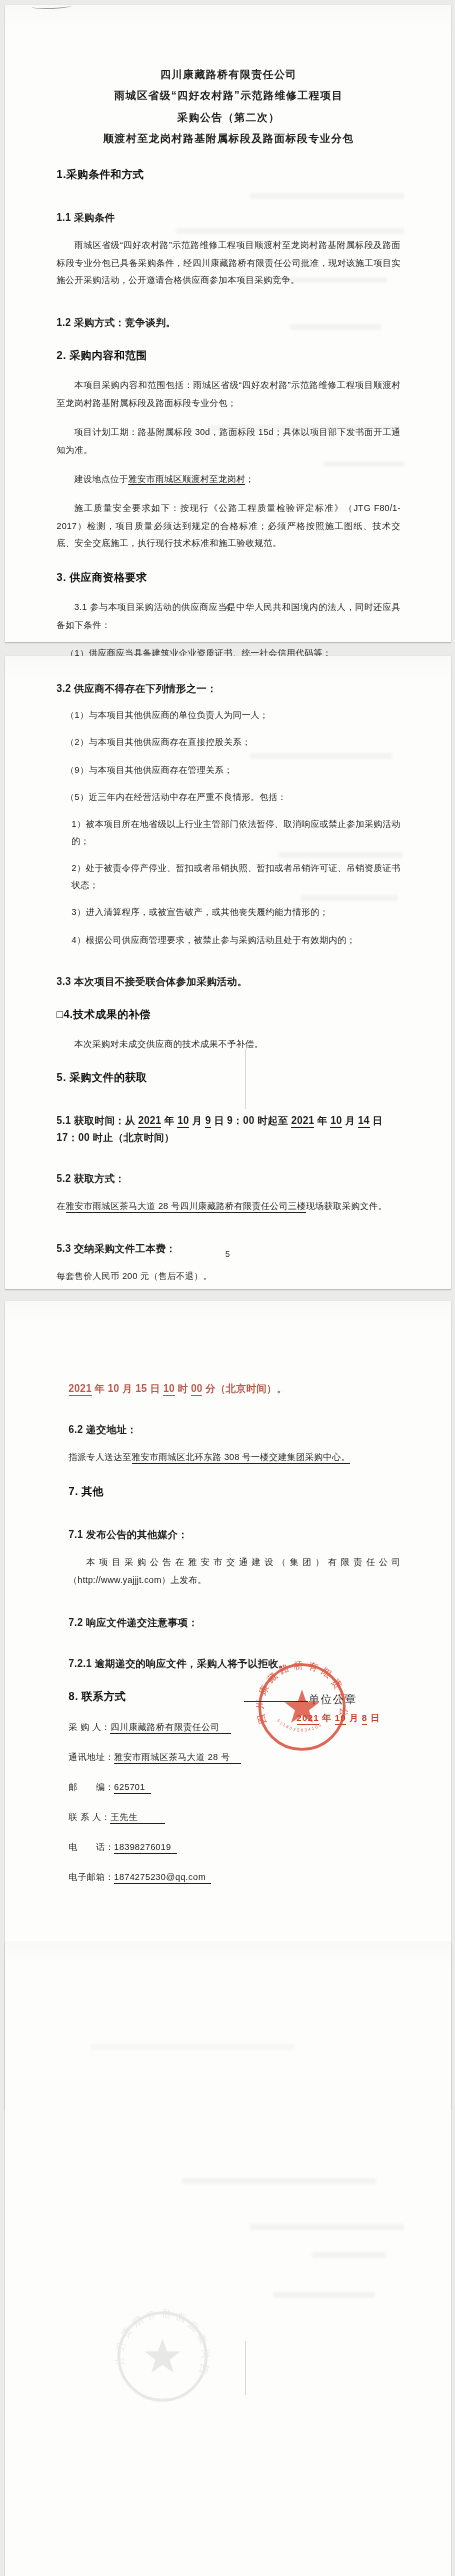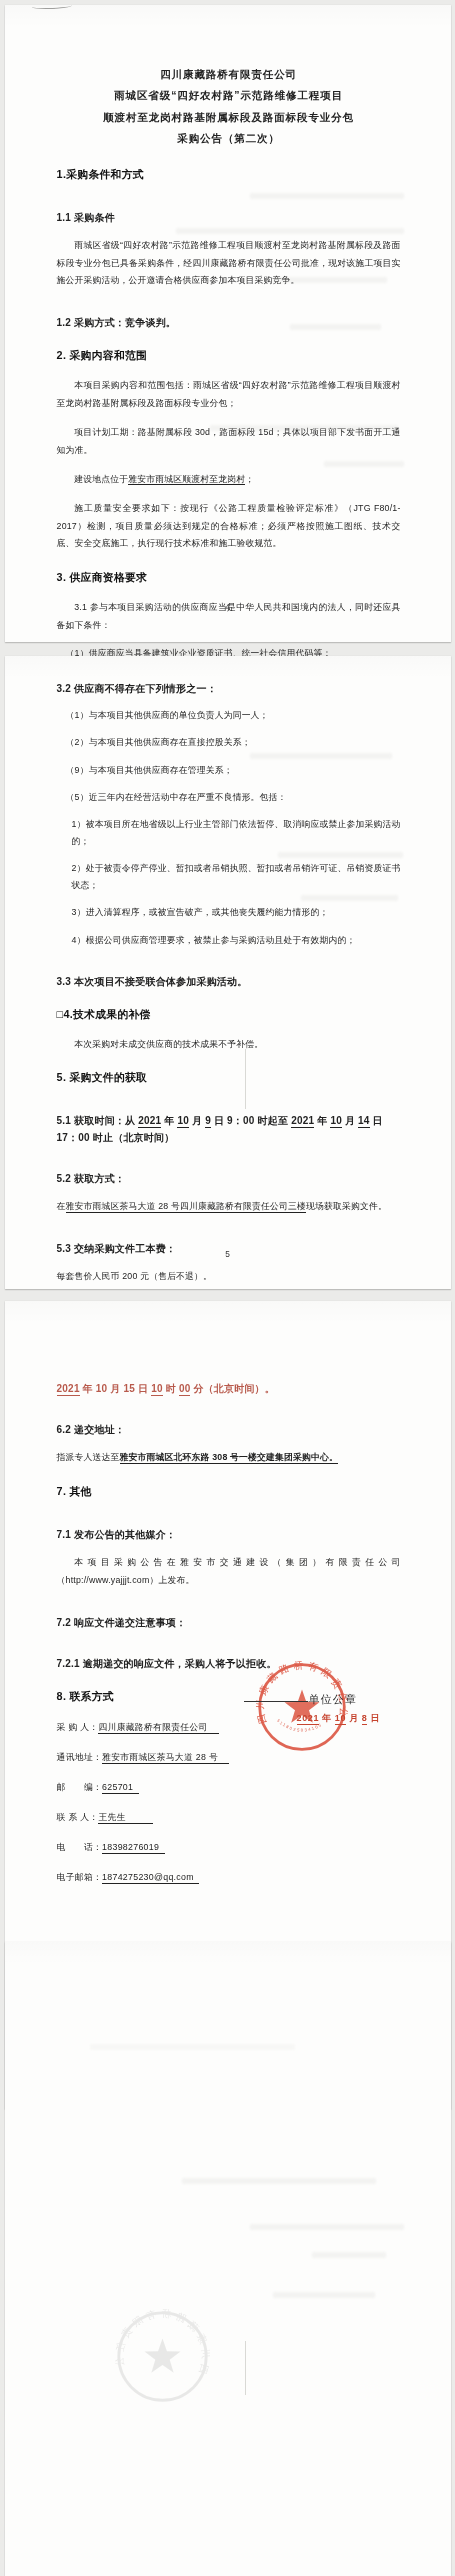--- a/index.html
+++ b/index.html
@@ -30,21 +30,21 @@
   .b-h{font-weight:700;font-size:10.8px;line-height:20.5px;margin-top:14.2px;color:#121212;letter-spacing:0.3px;}
   .b-sub{margin-top:24px;font-size:10px;line-height:17px;letter-spacing:0.2px;font-weight:bold;}
   .b-p{margin-top:11.4px;font-size:8.8px;line-height:17.7px;text-align:justify;letter-spacing:0.2px;}
   .b-list{margin-top:10.2px;font-size:8.8px;line-height:17px;padding-left:9px;letter-spacing:0.2px;}
   .b-list2{margin-top:10.2px;font-size:8.8px;line-height:17px;padding-left:15px;letter-spacing:0.2px;}
   .b-field{margin-top:13px;font-size:8.8px;line-height:17px;letter-spacing:0.3px;}
   .b-pagenum{position:absolute;bottom:30px;left:0;right:0;text-align:center;font-size:8.3px;color:#333;}
   .indent{text-indent:17.7px;}
   .red{color:var(--deadline-red);}
   .u{border-bottom:0.7px solid currentColor;padding-bottom:0.6px;white-space:pre-wrap;}
-  .bold{font-weight:700;}
+  .bold{font-weight:400;}
   
   .torn-mark{
     position:absolute;left:27px;top:-1.7px;width:40px;height:5.7px;
     border-bottom:1.1px solid #6f6f6c;border-radius:0 0 60% 40%;
     opacity:.65;transform:rotate(-1deg);
   }
   
   .ghostbar{position:absolute;background:#b9b9b4;opacity:.14;filter:blur(1.1px);height:6.3px;border-radius:1.1px;}
   .crease{position:absolute;width:0.9px;background:#cfcfcb;opacity:.8;}
   
@@ -64,22 +64,22 @@
   <div class="torn-mark"></div>
   <div class="ghostbar" style="left:245px;top:188px;width:154px;"></div>
   <div class="ghostbar" style="left:171px;top:223px;width:228px;"></div>
   <div class="ghostbar" style="left:268px;top:272px;width:114px;"></div>
   <div class="ghostbar" style="left:285px;top:319px;width:91px;"></div>
   <div class="ghostbar" style="left:205px;top:420px;width:188px;"></div>
   <div class="ghostbar" style="left:319px;top:456px;width:80px;"></div>
   <div class="content">
       <div class="blk b-title"><span>四川康藏路桥有限责任公司</span></div>
       <div class="blk b-title"><span>雨城区省级“四好农村路”示范路维修工程项目</span></div>
+      <div class="blk b-title"><span>采购公告（第二次）</span></div>
       <div class="blk b-title"><span>顺渡村至龙岗村路基附属标段及路面标段专业分包</span></div>
-      <div class="blk b-title"><span>采购公告（第二次）</span></div>
       <div class="blk b-h"><span>1.采购条件和方式</span></div>
       <div class="blk b-sub"><span>1.1 采购条件</span></div>
       <div class="blk b-p indent"><span>雨城区省级“四好农村路”示范路维修工程项目顺渡村至龙岗村路基附属标段及路面标段专业分包已具备采购条件，经四川康藏路桥有限责任公司批准，现对该施工项目实施公开采购活动，公开邀请合格供应商参加本项目采购竞争。</span></div>
       <div class="blk b-sub"><span>1.2 采购方式：竞争谈判。</span></div>
       <div class="blk b-h"><span>2. 采购内容和范围</span></div>
       <div class="blk b-p indent"><span>本项目采购内容和范围包括：雨城区省级“四好农村路”示范路维修工程项目顺渡村至龙岗村路基附属标段及路面标段专业分包；</span></div>
       <div class="blk b-p indent"><span>项目计划工期：路基附属标段 30d，路面标段 15d；具体以项目部下发书面开工通知为准。</span></div>
       <div class="blk b-p indent"><span>建设地点位于</span><span class="u">雅安市雨城区顺渡村至龙岗村</span><span>；</span></div>
       <div class="blk b-p indent"><span>施工质量安全要求如下：按现行《公路工程质量检验评定标准》（JTG F80/1-2017）检测，项目质量必须达到规定的合格标准；必须严格按照施工图纸、技术交底、安全交底施工，执行现行技术标准和施工验收规范。</span></div>
       <div class="blk b-h"><span>3.  供应商资格要求</span></div>
@@ -120,21 +120,21 @@
       <div class="blk b-sub"><span>5.4 联系人</span></div>
       <div class="blk b-p indent"><span>供应商在现场获取取采购文件时务必填写本次采购业务的联系人，在采购过程中的相关信息将以短信形式发送到该联系人手机上。</span></div>
       <div class="blk b-sub"><span>5.5 联系电话</span></div>
       <div class="blk b-p indent"><span>供应商获取采购文件失败或遇到其他问题请与联系电话 </span><span class="u">18398276019</span><span> 咨询。</span></div>
       <div class="blk b-h"><span>6. 响应文件的递交</span></div>
       <div class="blk b-sub"><span>6.1 递交响应文件截止时间：</span></div>
       <div class="blk b-pagenum"><span>5</span></div>
     </div>
 </div>
 
-<div class="page" id="page-3" style="top:1301px;height:808px;">
+<div class="page" id="page-3" style="top:1301px;height:808px;padding-left:12px;">
   <div class="content">
       <div class="blk b-sub red"><span class="u">2021</span><span> 年 10 月 15 日 </span><span class="u">10</span><span> 时 </span><span class="u">00</span><span> 分（北京时间）。</span></div>
       <div class="blk b-sub"><span>6.2 递交地址：</span></div>
       <div class="blk b-p"><span>指派专人送达至</span><span class="u bold">雅安市雨城区北环东路 308 号一楼交建集团采购中心。</span></div>
       <div class="blk b-h"><span>7. 其他</span></div>
       <div class="blk b-sub"><span>7.1 发布公告的其他媒介：</span></div>
       <div class="blk b-p indent"><span>本项目采购公告在雅安市交通建设（集团）有限责任公司（http://www.yajjjt.com）上发布。</span></div>
       <div class="blk b-sub"><span>7.2 响应文件递交注意事项：</span></div>
       <div class="blk b-sub"><span>7.2.1 逾期递交的响应文件，采购人将予以拒收。</span></div>
       <div class="blk b-h"><span>8. 联系方式</span></div>

